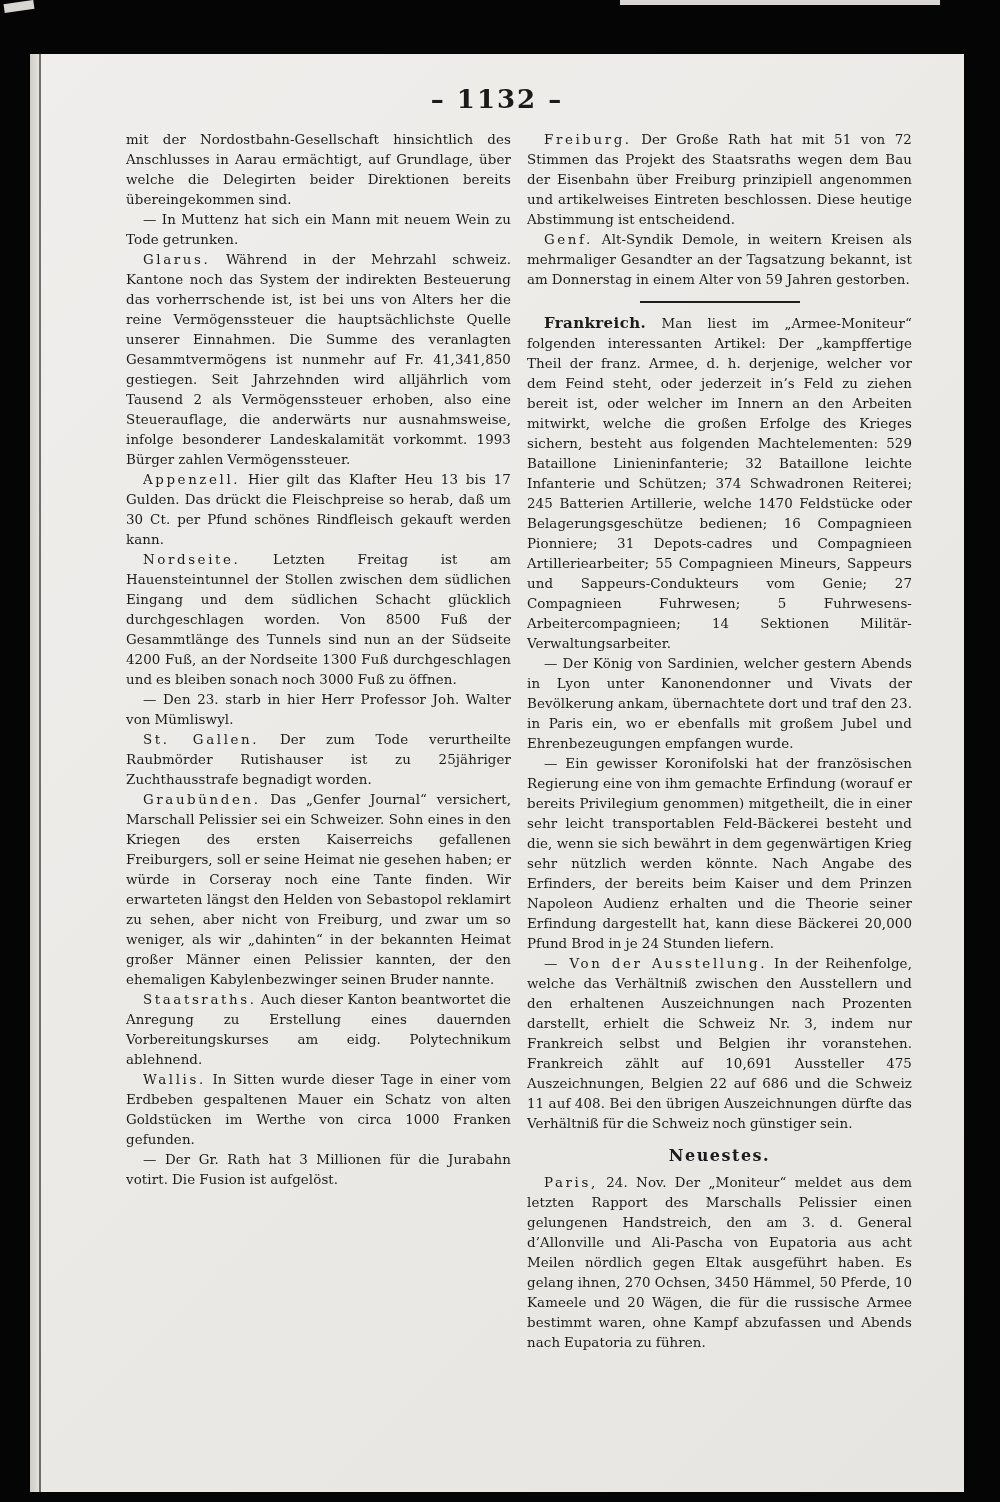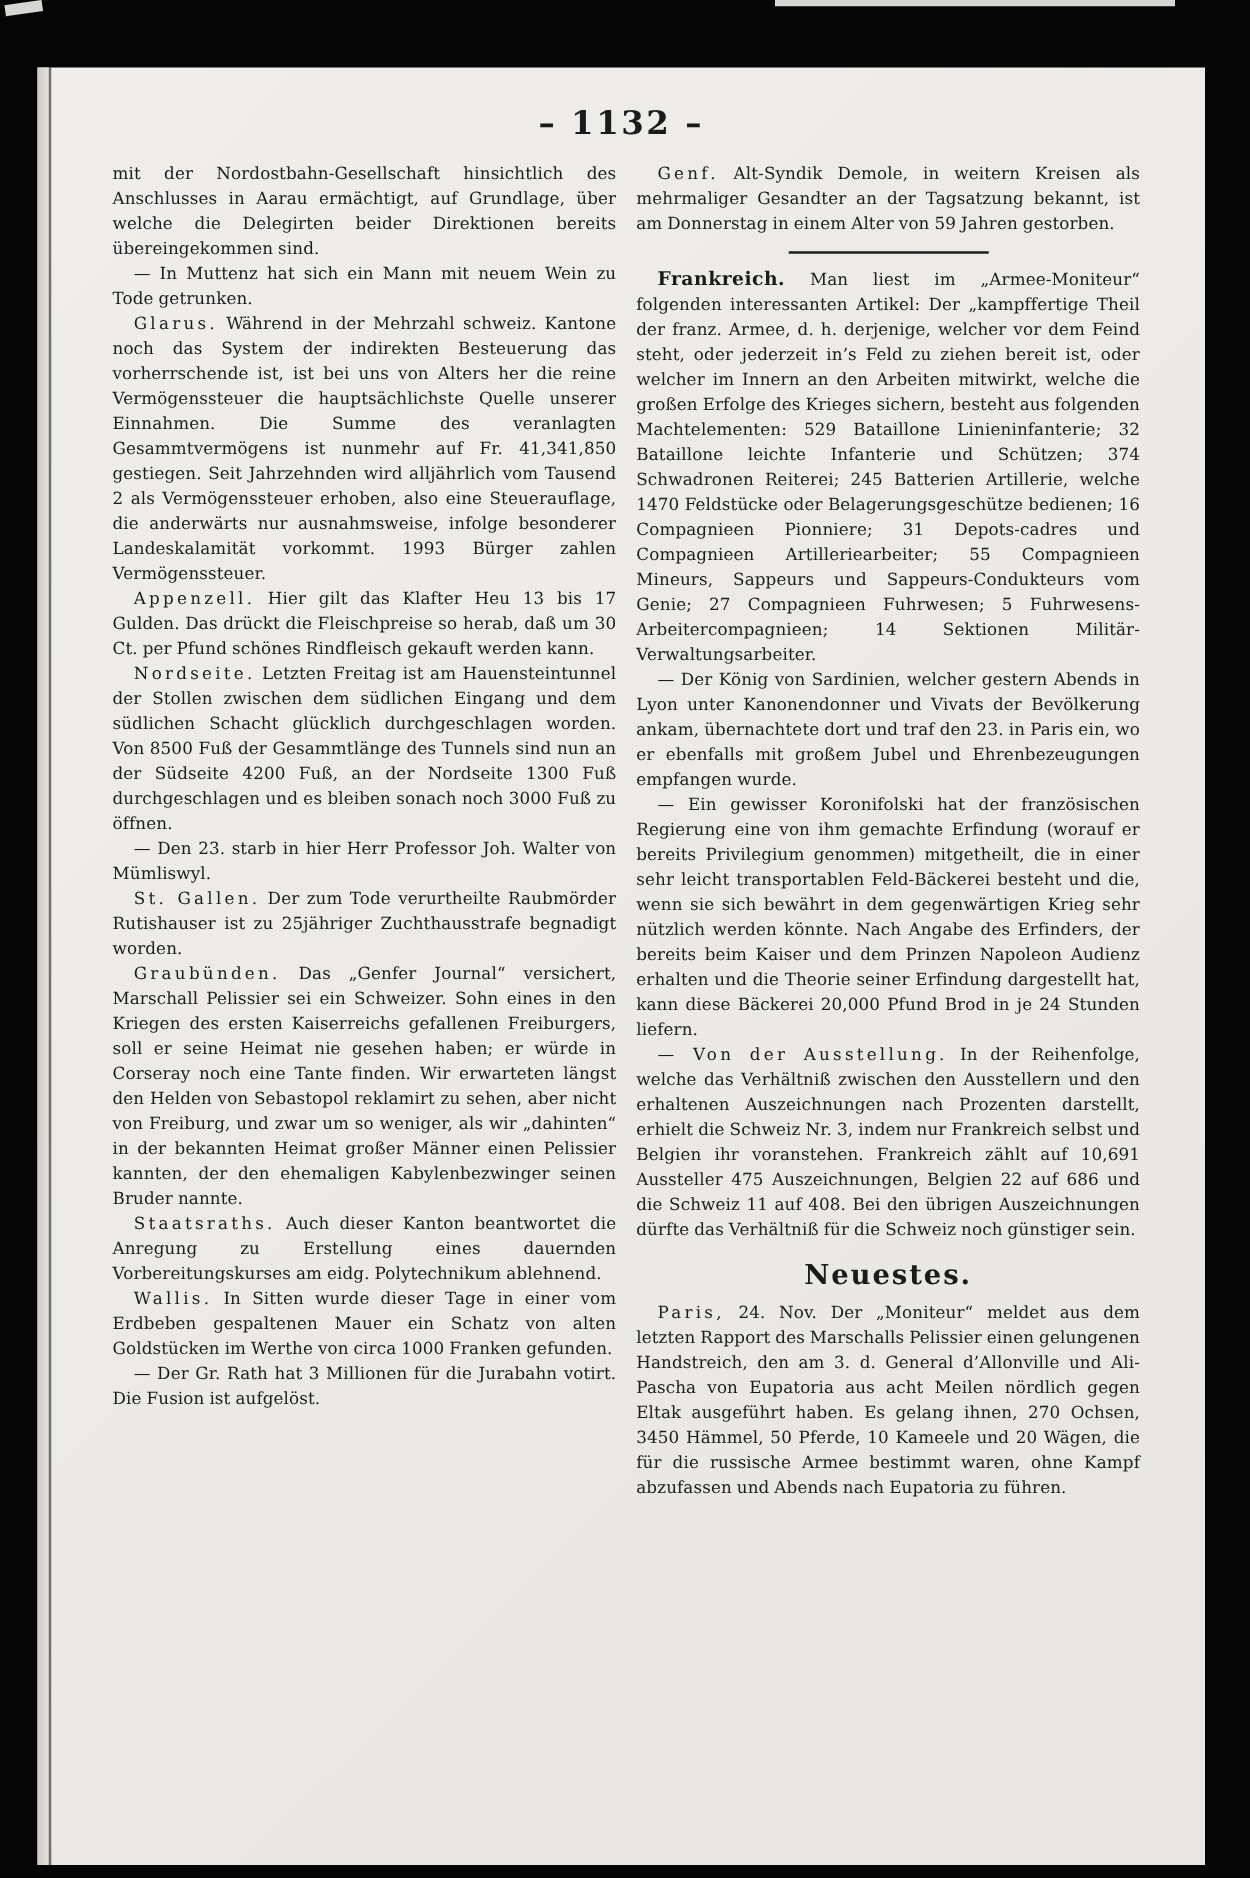--- a/index.html
+++ b/index.html
@@ -10,31 +10,31 @@
          color:#1b1b1b;}
   .gutter-line{position:absolute;left:9px;top:0;bottom:0;width:2px;
                background:rgba(10,10,10,.55);}
   .edge-strip{position:absolute;left:0;top:0;bottom:0;width:9px;
               background:linear-gradient(90deg,#cfccc7,#e4e2de);}
   .sliver-top{position:absolute;top:0;right:60px;width:320px;height:5px;background:#d8d6d2;}
   .speck-tl{position:absolute;top:2px;left:4px;width:30px;height:9px;background:#d8d6d2;
             transform:rotate(-8deg);}
   .page-number{margin:30px 0 10px;text-align:center;font-weight:bold;
                font-size:26px;letter-spacing:2px;}
-  .columns{display:flex;gap:16px;padding:6px 52px 0 60px;}
+  .columns{display:flex;gap:16px;padding:6px 52px 0 60px;margin-left:36px;}
   .col{flex:1;min-width:0;}
   .para{margin:0;text-align:justify;text-indent:17px;font-size:13.4px;
         line-height:20px;font-weight:500;letter-spacing:.1px;
         word-spacing:-.4px;}
   .para.no-indent{text-indent:0;}
   .lead{white-space:nowrap;}
   .lead.spaced{letter-spacing:2.6px;}
   .lead.bold{font-weight:bold;font-size:15px;letter-spacing:.4px;}
   .rule{width:160px;height:2px;background:#1e1e1e;margin:11px auto 10px;}
-  .heading{text-align:center;font-weight:bold;font-size:22px;
+  .heading{text-align:center;font-weight:bold;font-size:16px;
            letter-spacing:1.5px;margin:12px 0 8px;}
 </style>
 </head>
 <body>
 
 <div class="page">
   <div class="sliver-top"></div>
   <div class="speck-tl"></div>
   <div class="paper">
     <div class="edge-strip"></div>
@@ -48,20 +48,21 @@
           <p class="para"><span class="lead spaced">Appenzell.</span> Hier gilt das Klafter Heu 13 bis 17 Gulden. Das drückt die Fleischpreise so herab, daß um 30 Ct. per Pfund schönes Rindfleisch gekauft werden kann.</p>
           <p class="para"><span class="lead spaced">Nordseite.</span> Letzten Freitag ist am Hauensteintunnel der Stollen zwischen dem südlichen Eingang und dem südlichen Schacht glücklich durchgeschlagen worden. Von 8500 Fuß der Gesammtlänge des Tunnels sind nun an der Südseite 4200 Fuß, an der Nordseite 1300 Fuß durchgeschlagen und es bleiben sonach noch 3000 Fuß zu öffnen.</p>
           <p class="para">— Den 23. starb in hier Herr Professor Joh. Walter von Mümliswyl.</p>
           <p class="para"><span class="lead spaced">St. Gallen.</span> Der zum Tode verurtheilte Raubmörder Rutishauser ist zu 25jähriger Zuchthausstrafe begnadigt worden.</p>
           <p class="para"><span class="lead spaced">Graubünden.</span> Das „Genfer Journal“ versichert, Marschall Pelissier sei ein Schweizer. Sohn eines in den Kriegen des ersten Kaiserreichs gefallenen Freiburgers, soll er seine Heimat nie gesehen haben; er würde in Corseray noch eine Tante finden. Wir erwarteten längst den Helden von Sebastopol reklamirt zu sehen, aber nicht von Freiburg, und zwar um so weniger, als wir „dahinten“ in der bekannten Heimat großer Männer einen Pelissier kannten, der den ehemaligen Kabylenbezwinger seinen Bruder nannte.</p>
           <p class="para"><span class="lead spaced">Staatsraths.</span> Auch dieser Kanton beantwortet die Anregung zu Erstellung eines dauernden Vorbereitungskurses am eidg. Polytechnikum ablehnend.</p>
           <p class="para"><span class="lead spaced">Wallis.</span> In Sitten wurde dieser Tage in einer vom Erdbeben gespaltenen Mauer ein Schatz von alten Goldstücken im Werthe von circa 1000 Franken gefunden.</p>
           <p class="para">— Der Gr. Rath hat 3 Millionen für die Jurabahn votirt. Die Fusion ist aufgelöst.</p>
         </div>
       <div class="col" id="col-right">
+          <p class="para"><span class="lead spaced">Freiburg.</span> Der Große Rath hat mit 51 von 72 Stimmen das Projekt des Staatsraths wegen dem Bau der Eisenbahn über Freiburg prinzipiell angenommen und artikelweises Eintreten beschlossen. Diese heutige Abstimmung ist entscheidend.</p>
           <p class="para"><span class="lead spaced">Genf.</span> Alt-Syndik Demole, in weitern Kreisen als mehrmaliger Gesandter an der Tagsatzung bekannt, ist am Donnerstag in einem Alter von 59 Jahren gestorben.</p>
           <div class="rule"></div>
           <p class="para"><span class="lead bold">Frankreich.</span> Man liest im „Armee-Moniteur“ folgenden interessanten Artikel: Der „kampffertige Theil der franz. Armee, d. h. derjenige, welcher vor dem Feind steht, oder jederzeit in’s Feld zu ziehen bereit ist, oder welcher im Innern an den Arbeiten mitwirkt, welche die großen Erfolge des Krieges sichern, besteht aus folgenden Machtelementen: 529 Bataillone Linieninfanterie; 32 Bataillone leichte Infanterie und Schützen; 374 Schwadronen Reiterei; 245 Batterien Artillerie, welche 1470 Feldstücke oder Belagerungsgeschütze bedienen; 16 Compagnieen Pionniere; 31 Depots-cadres und Compagnieen Artilleriearbeiter; 55 Compagnieen Mineurs, Sappeurs und Sappeurs-Condukteurs vom Genie; 27 Compagnieen Fuhrwesen; 5 Fuhrwesens-Arbeitercompagnieen; 14 Sektionen Militär-Verwaltungsarbeiter.</p>
           <p class="para">— Der König von Sardinien, welcher gestern Abends in Lyon unter Kanonendonner und Vivats der Bevölkerung ankam, übernachtete dort und traf den 23. in Paris ein, wo er ebenfalls mit großem Jubel und Ehrenbezeugungen empfangen wurde.</p>
           <p class="para">— Ein gewisser Koronifolski hat der französischen Regierung eine von ihm gemachte Erfindung (worauf er bereits Privilegium genommen) mitgetheilt, die in einer sehr leicht transportablen Feld-Bäckerei besteht und die, wenn sie sich bewährt in dem gegenwärtigen Krieg sehr nützlich werden könnte. Nach Angabe des Erfinders, der bereits beim Kaiser und dem Prinzen Napoleon Audienz erhalten und die Theorie seiner Erfindung dargestellt hat, kann diese Bäckerei 20,000 Pfund Brod in je 24 Stunden liefern.</p>
           <p class="para"><span class="lead spaced">— Von der Ausstellung.</span> In der Reihenfolge, welche das Verhältniß zwischen den Ausstellern und den erhaltenen Auszeichnungen nach Prozenten darstellt, erhielt die Schweiz Nr. 3, indem nur Frankreich selbst und Belgien ihr voranstehen. Frankreich zählt auf 10,691 Aussteller 475 Auszeichnungen, Belgien 22 auf 686 und die Schweiz 11 auf 408. Bei den übrigen Auszeichnungen dürfte das Verhältniß für die Schweiz noch günstiger sein.</p>
           <div class="heading">Neuestes.</div>
           <p class="para"><span class="lead spaced">Paris,</span> 24. Nov. Der „Moniteur“ meldet aus dem letzten Rapport des Marschalls Pelissier einen gelungenen Handstreich, den am 3. d. General d’Allonville und Ali-Pascha von Eupatoria aus acht Meilen nördlich gegen Eltak ausgeführt haben. Es gelang ihnen, 270 Ochsen, 3450 Hämmel, 50 Pferde, 10 Kameele und 20 Wägen, die für die russische Armee bestimmt waren, ohne Kampf abzufassen und Abends nach Eupatoria zu führen.</p>
         </div>
     </div>

